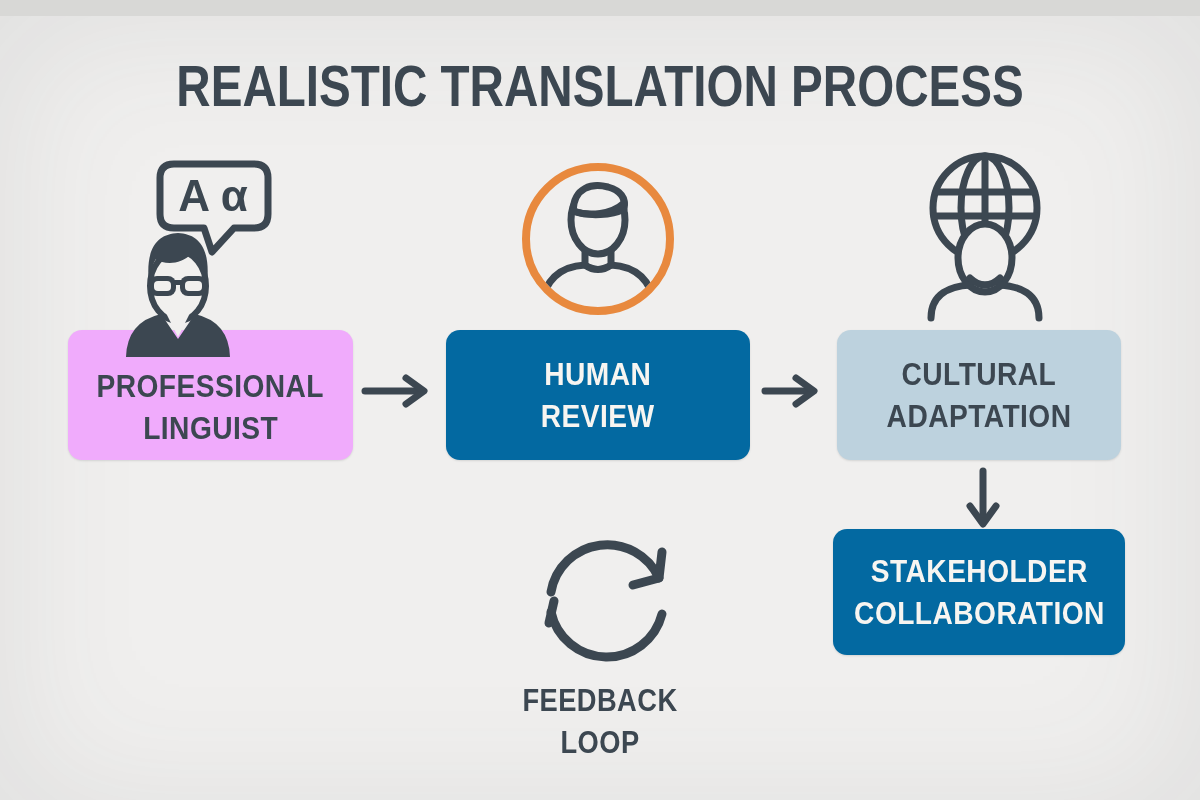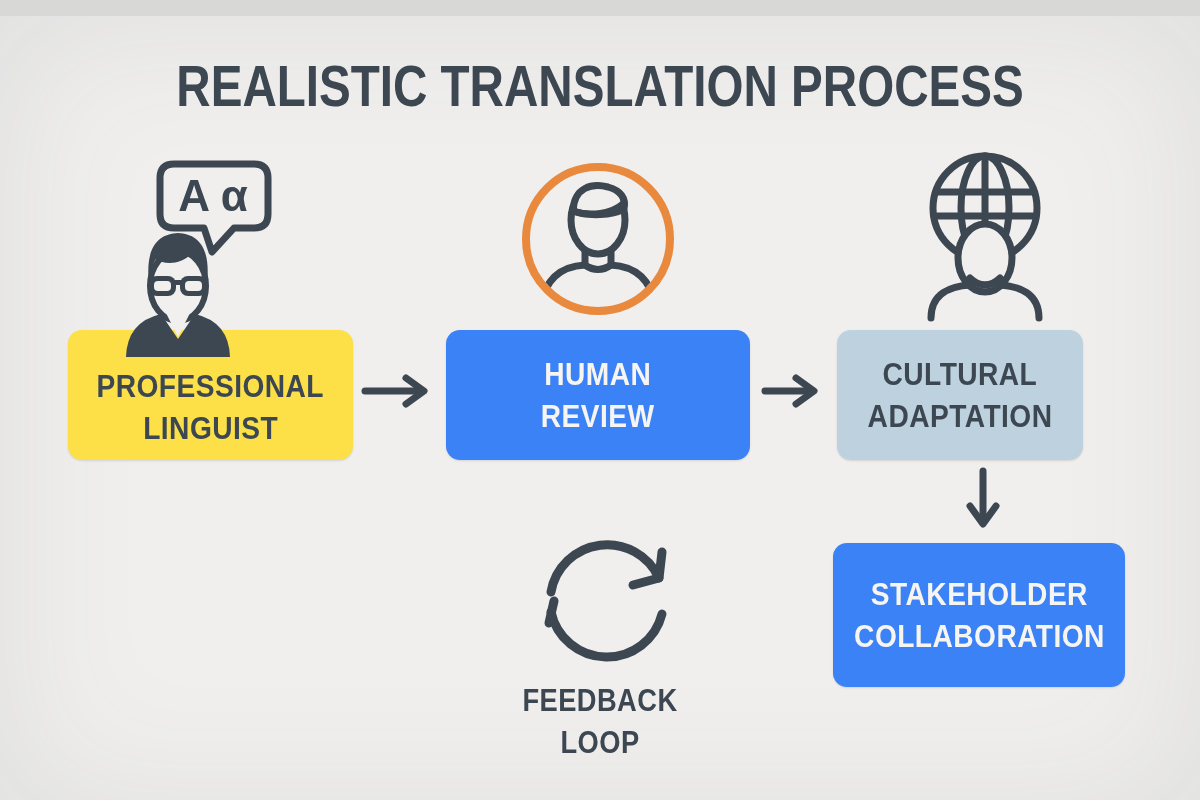--- a/index.html
+++ b/index.html
@@ -16,22 +16,22 @@
   }
   .node{
     position:absolute;border-radius:14px;display:flex;flex-direction:column;
     align-items:center;justify-content:center;text-align:center;
     box-shadow:0 1px 2px rgba(60,65,70,.15);
   }
   .node .line{
     font-size:32px;font-weight:700;line-height:42px;letter-spacing:.5px;
     transform:scaleX(.88);transform-origin:center;white-space:nowrap;
   }
-  .node-gray{background:#fde047;color:#3c4751;}
-  .node-orange{background:#3b82f6;color:#f7f5f1;}
+  .node-gray{background:#f0abfc;color:#3c4751;}
+  .node-orange{background:#0369a1;color:#f7f5f1;}
   .node-blue{background:#bdd2de;color:#3c4751;}
   .ico{position:absolute;}
   .feedback-label{
     position:absolute;left:430px;top:664px;width:340px;text-align:center;
     color:#3c4751;font-size:31px;font-weight:700;line-height:42px;
     letter-spacing:.5px;transform:scaleX(.88);transform-origin:center;
   }
 </style>
 </head>
 <body>
@@ -43,26 +43,26 @@
   <div class="node node-gray" style="left:68px;top:314px;width:285px;height:130px;padding-top:24px;box-sizing:border-box;">
     <span class="line">PROFESSIONAL</span>
     <span class="line">LINGUIST</span>
   </div>
 
   <div class="node node-orange" style="left:446px;top:314px;width:304px;height:130px;">
     <span class="line">HUMAN</span>
     <span class="line">REVIEW</span>
   </div>
 
-  <div class="node node-blue" style="left:837px;top:314px;width:246px;height:130px;">
+  <div class="node node-blue" style="left:837px;top:314px;width:284px;height:130px;">
     <span class="line">CULTURAL</span>
     <span class="line">ADAPTATION</span>
   </div>
 
-  <div class="node node-orange" style="left:833px;top:527px;width:292px;height:144px;text-align:right;">
+  <div class="node node-orange" style="left:833px;top:513px;width:292px;height:126px;text-align:right;">
     <span class="line">STAKEHOLDER</span>
     <span class="line">COLLABORATION</span>
   </div>
 
   <svg class="ico" style="left:360px;top:355px;" width="80" height="40" viewBox="0 0 80 40">
     <g stroke="#3c4751" stroke-width="7" fill="none" stroke-linecap="round" stroke-linejoin="round">
       <path d="M 5 20 H 58"></path>
         <path d="M 46 7 L 64 20 L 46 33"></path>
     </g>
   </svg>

